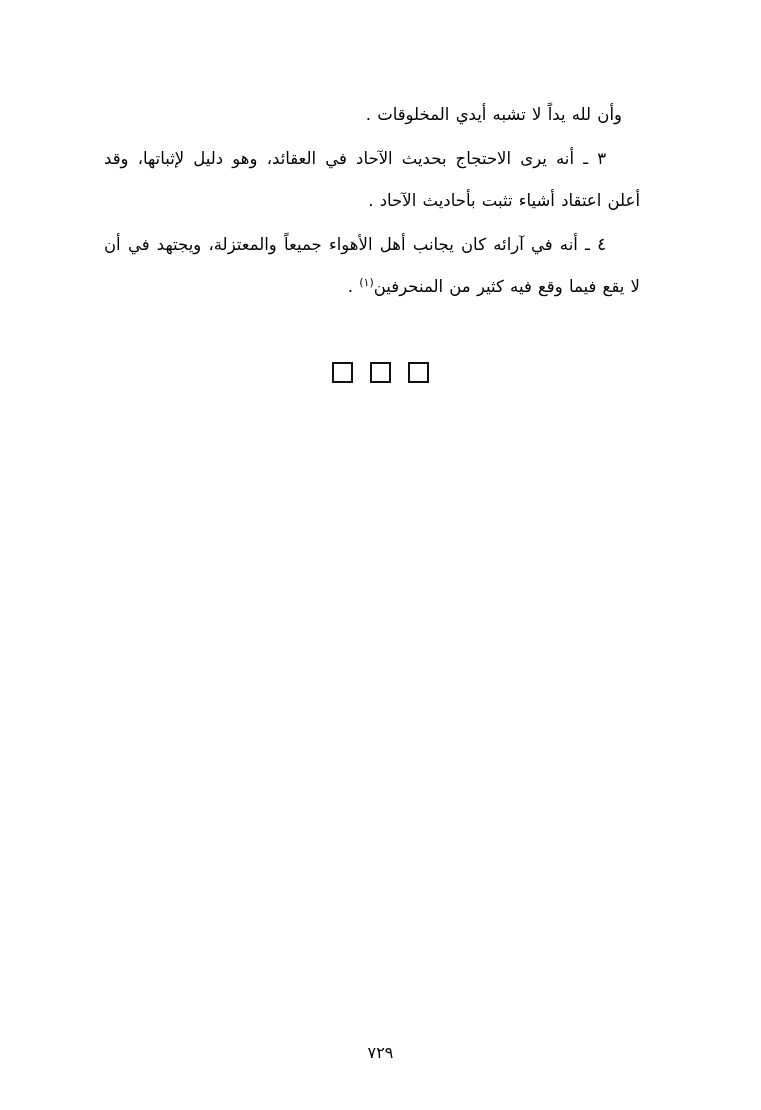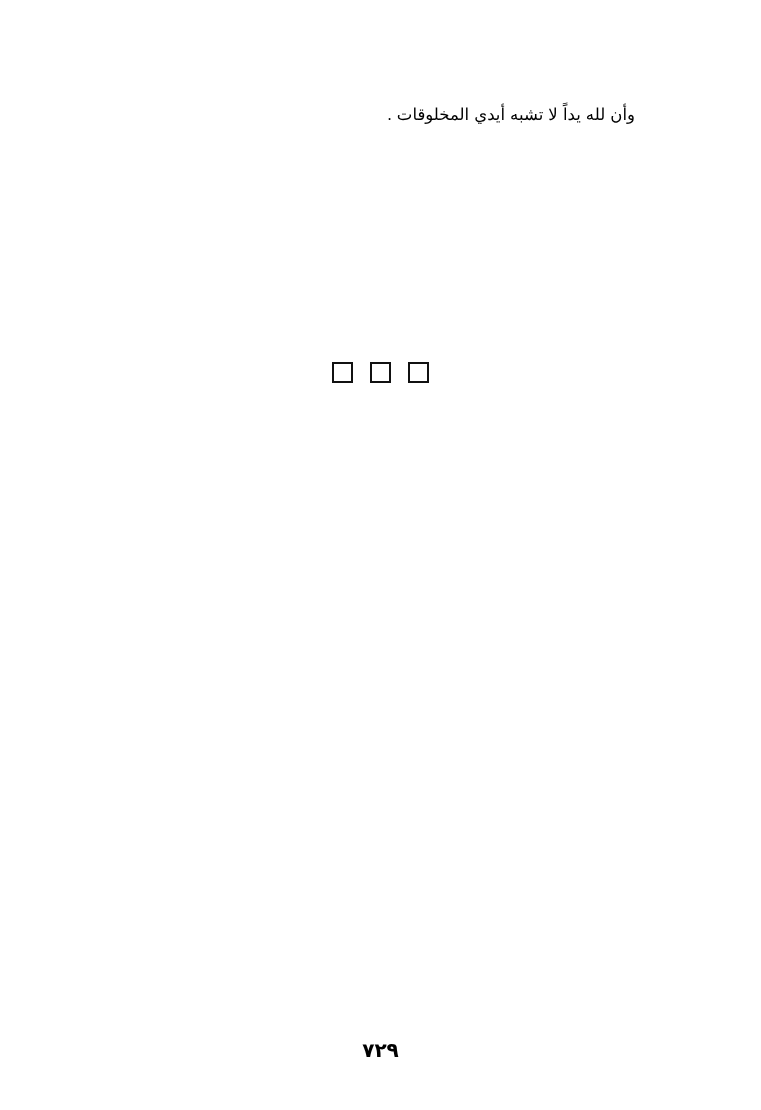--- a/index.html
+++ b/index.html
@@ -27,24 +27,23 @@
     top: 94px;
     right: 104px;
     left: 104px;
     direction: rtl;
     text-align: justify;
   }
 
   .para {
     font-size: 16.5px;
     line-height: 2.55;
-    margin: 0 4px 2px 0;
+    margin: 0 17px 2px 0;
     letter-spacing: 0;
     word-spacing: 1px;
-    font-family: Liberation Serif, serif;
   }
 
   .para.first {
     text-align: right;
     text-indent: 0;
     padding-right: 18px;
   }
 
   .para.indent {
     text-indent: 34px;
@@ -95,35 +94,37 @@
   .footnote .fn-num {
     margin-left: 10px;
   }
 
   .page-number {
     position: absolute;
     bottom: 48px;
     left: 0;
     right: 0;
     text-align: center;
-    font-size: 20px;
-    font-weight: bold;
+    font-size: 16px;
+    font-weight: normal;
     letter-spacing: 1px;
   }
 </style>
 </head>
 <body>
 
 <div class="page">
 
   <div class="content">
 
     <p class="para first">وأن لله يداً لا تشبه أيدي المخلوقات .</p>
 
+    <p class="para indent">٣ ـ أنه يرى الاحتجاج بحديث الآحاد في العقائد، وهو دليل لإثباتها، وقد أعلن اعتقاد أشياء تثبت بأحاديث الآحاد .</p>
 
+    <p class="para indent"><span>٤ ـ أنه في آرائه كان يجانب أهل الأهواء جميعاً والمعتزلة، ويجتهد في أن لا يقع فيما وقع فيه كثير من المنحرفين</span><span class="ref">(١)</span><span> .</span></p>
 
   </div>
 
   <div class="ornament">
     <span class="sq"></span>
     <span class="sq"></span>
     <span class="sq"></span>
   </div>
 
 

